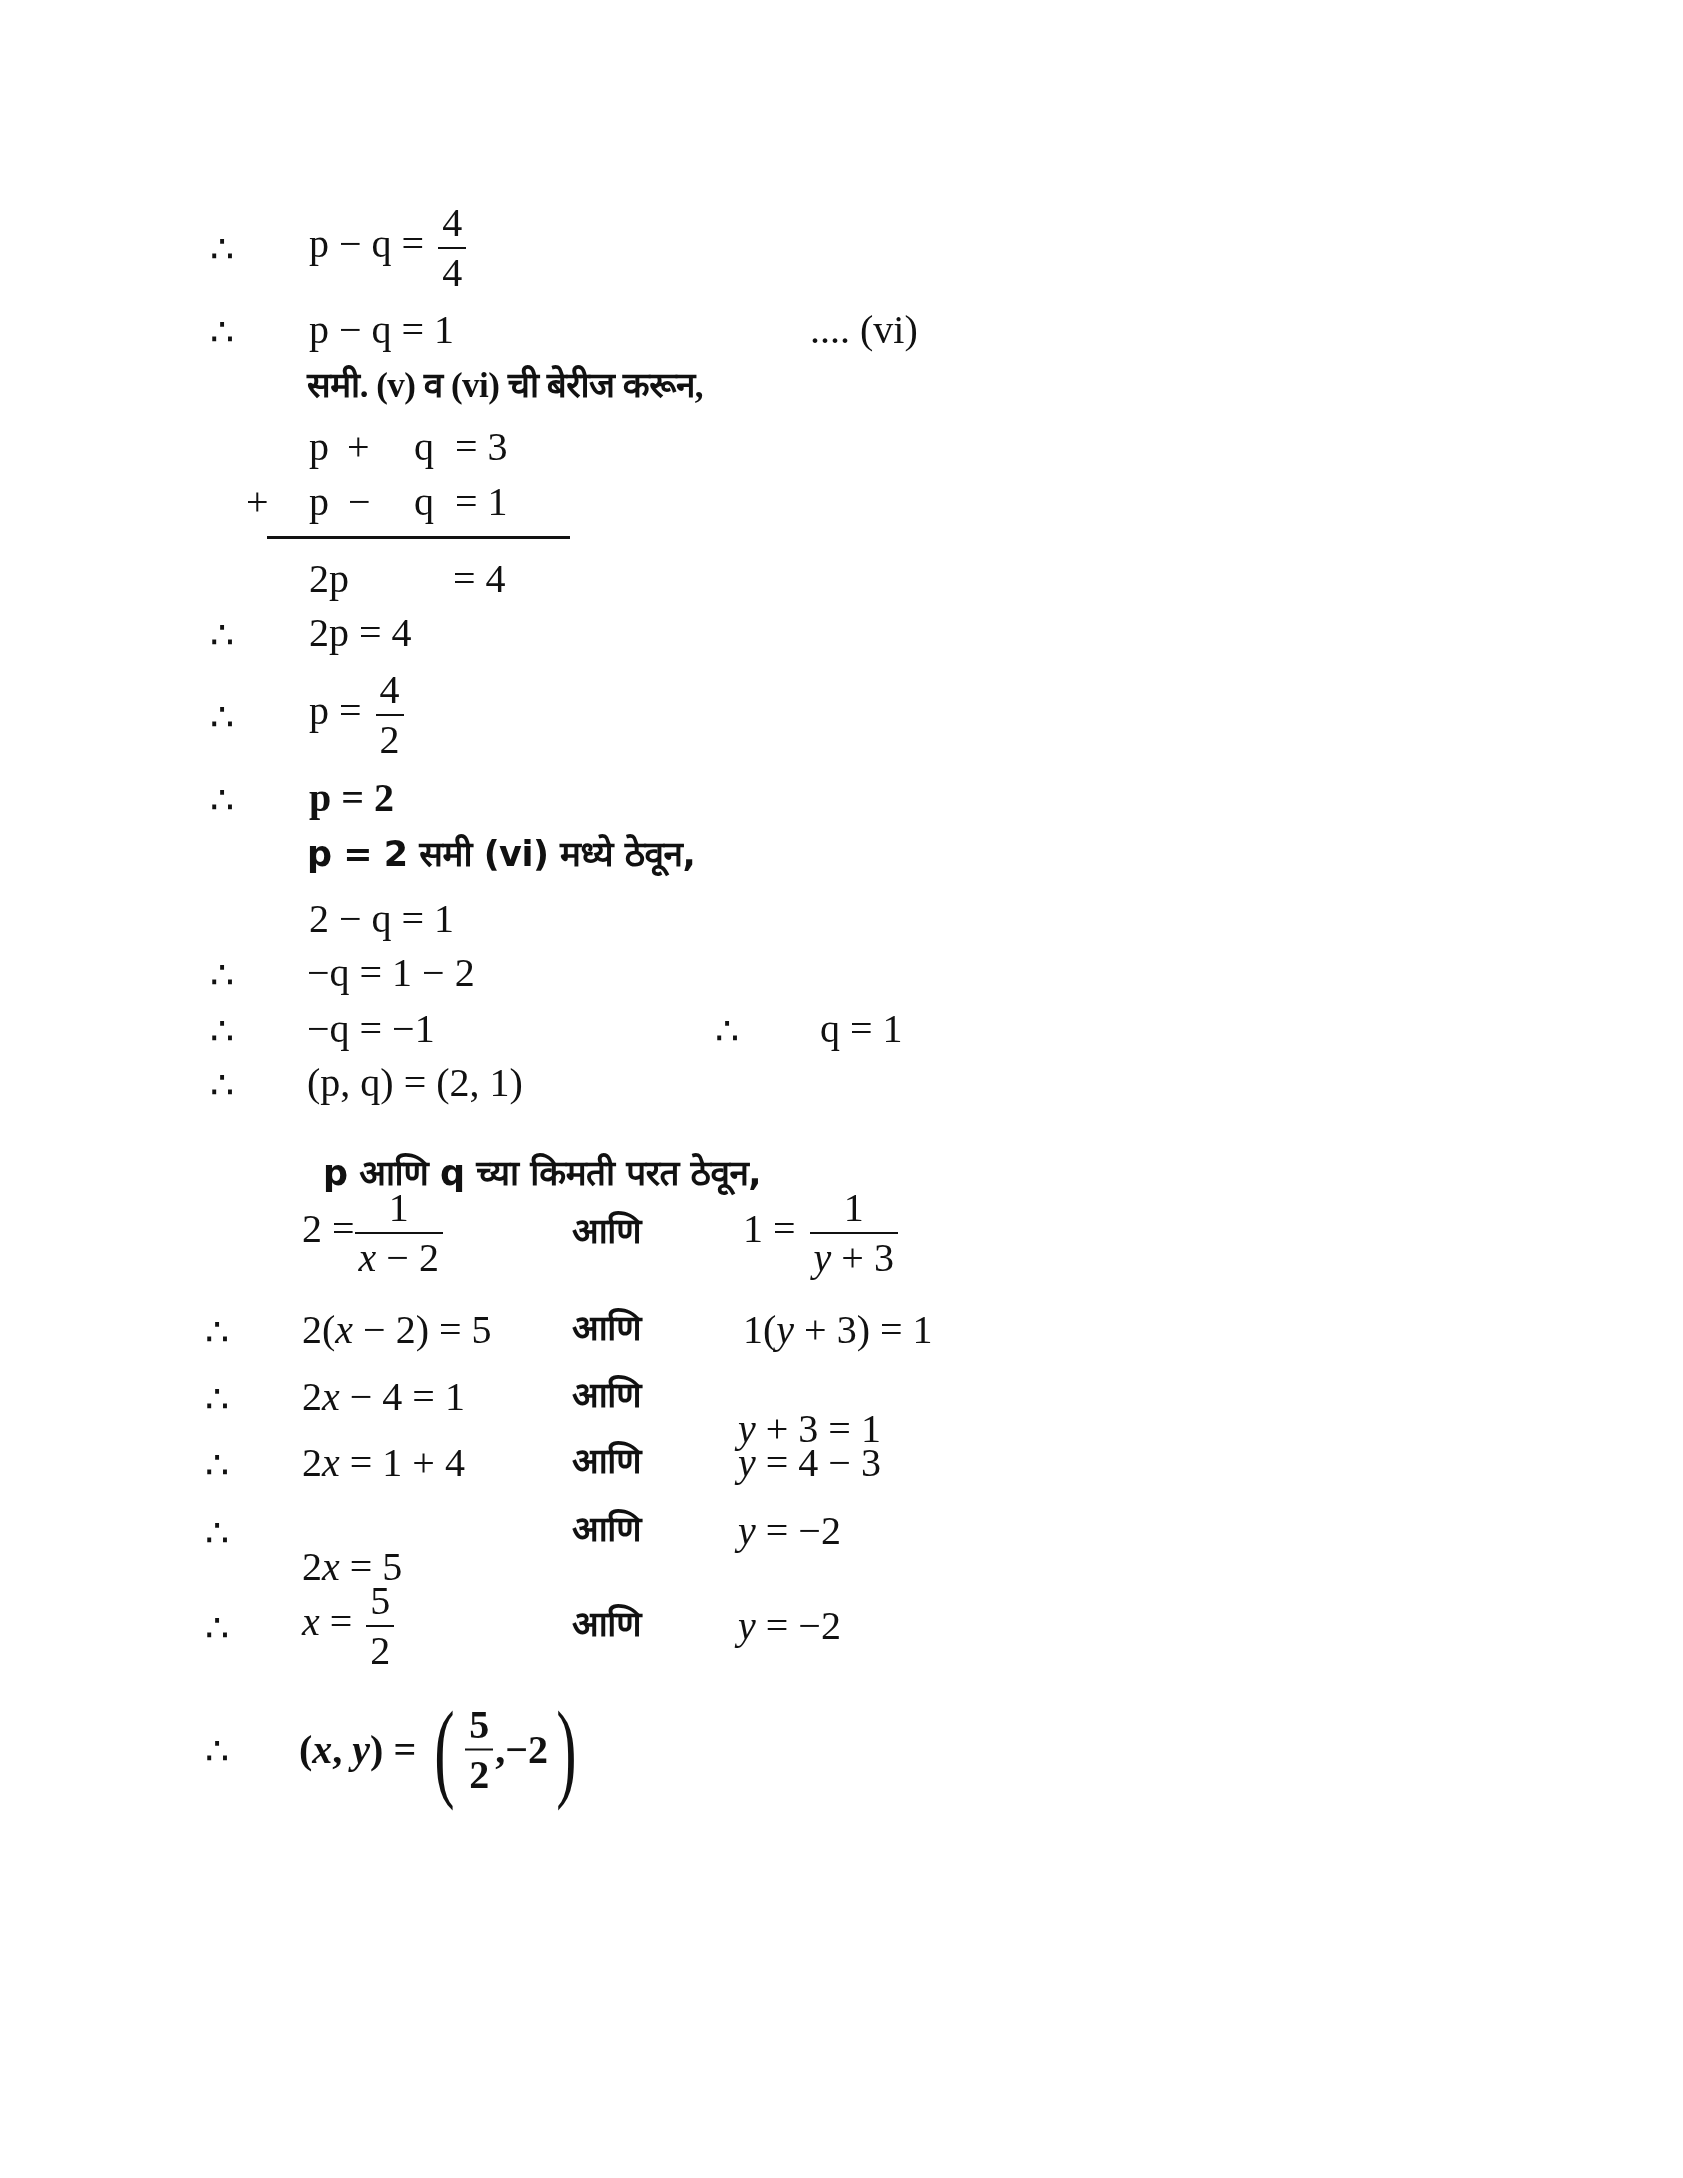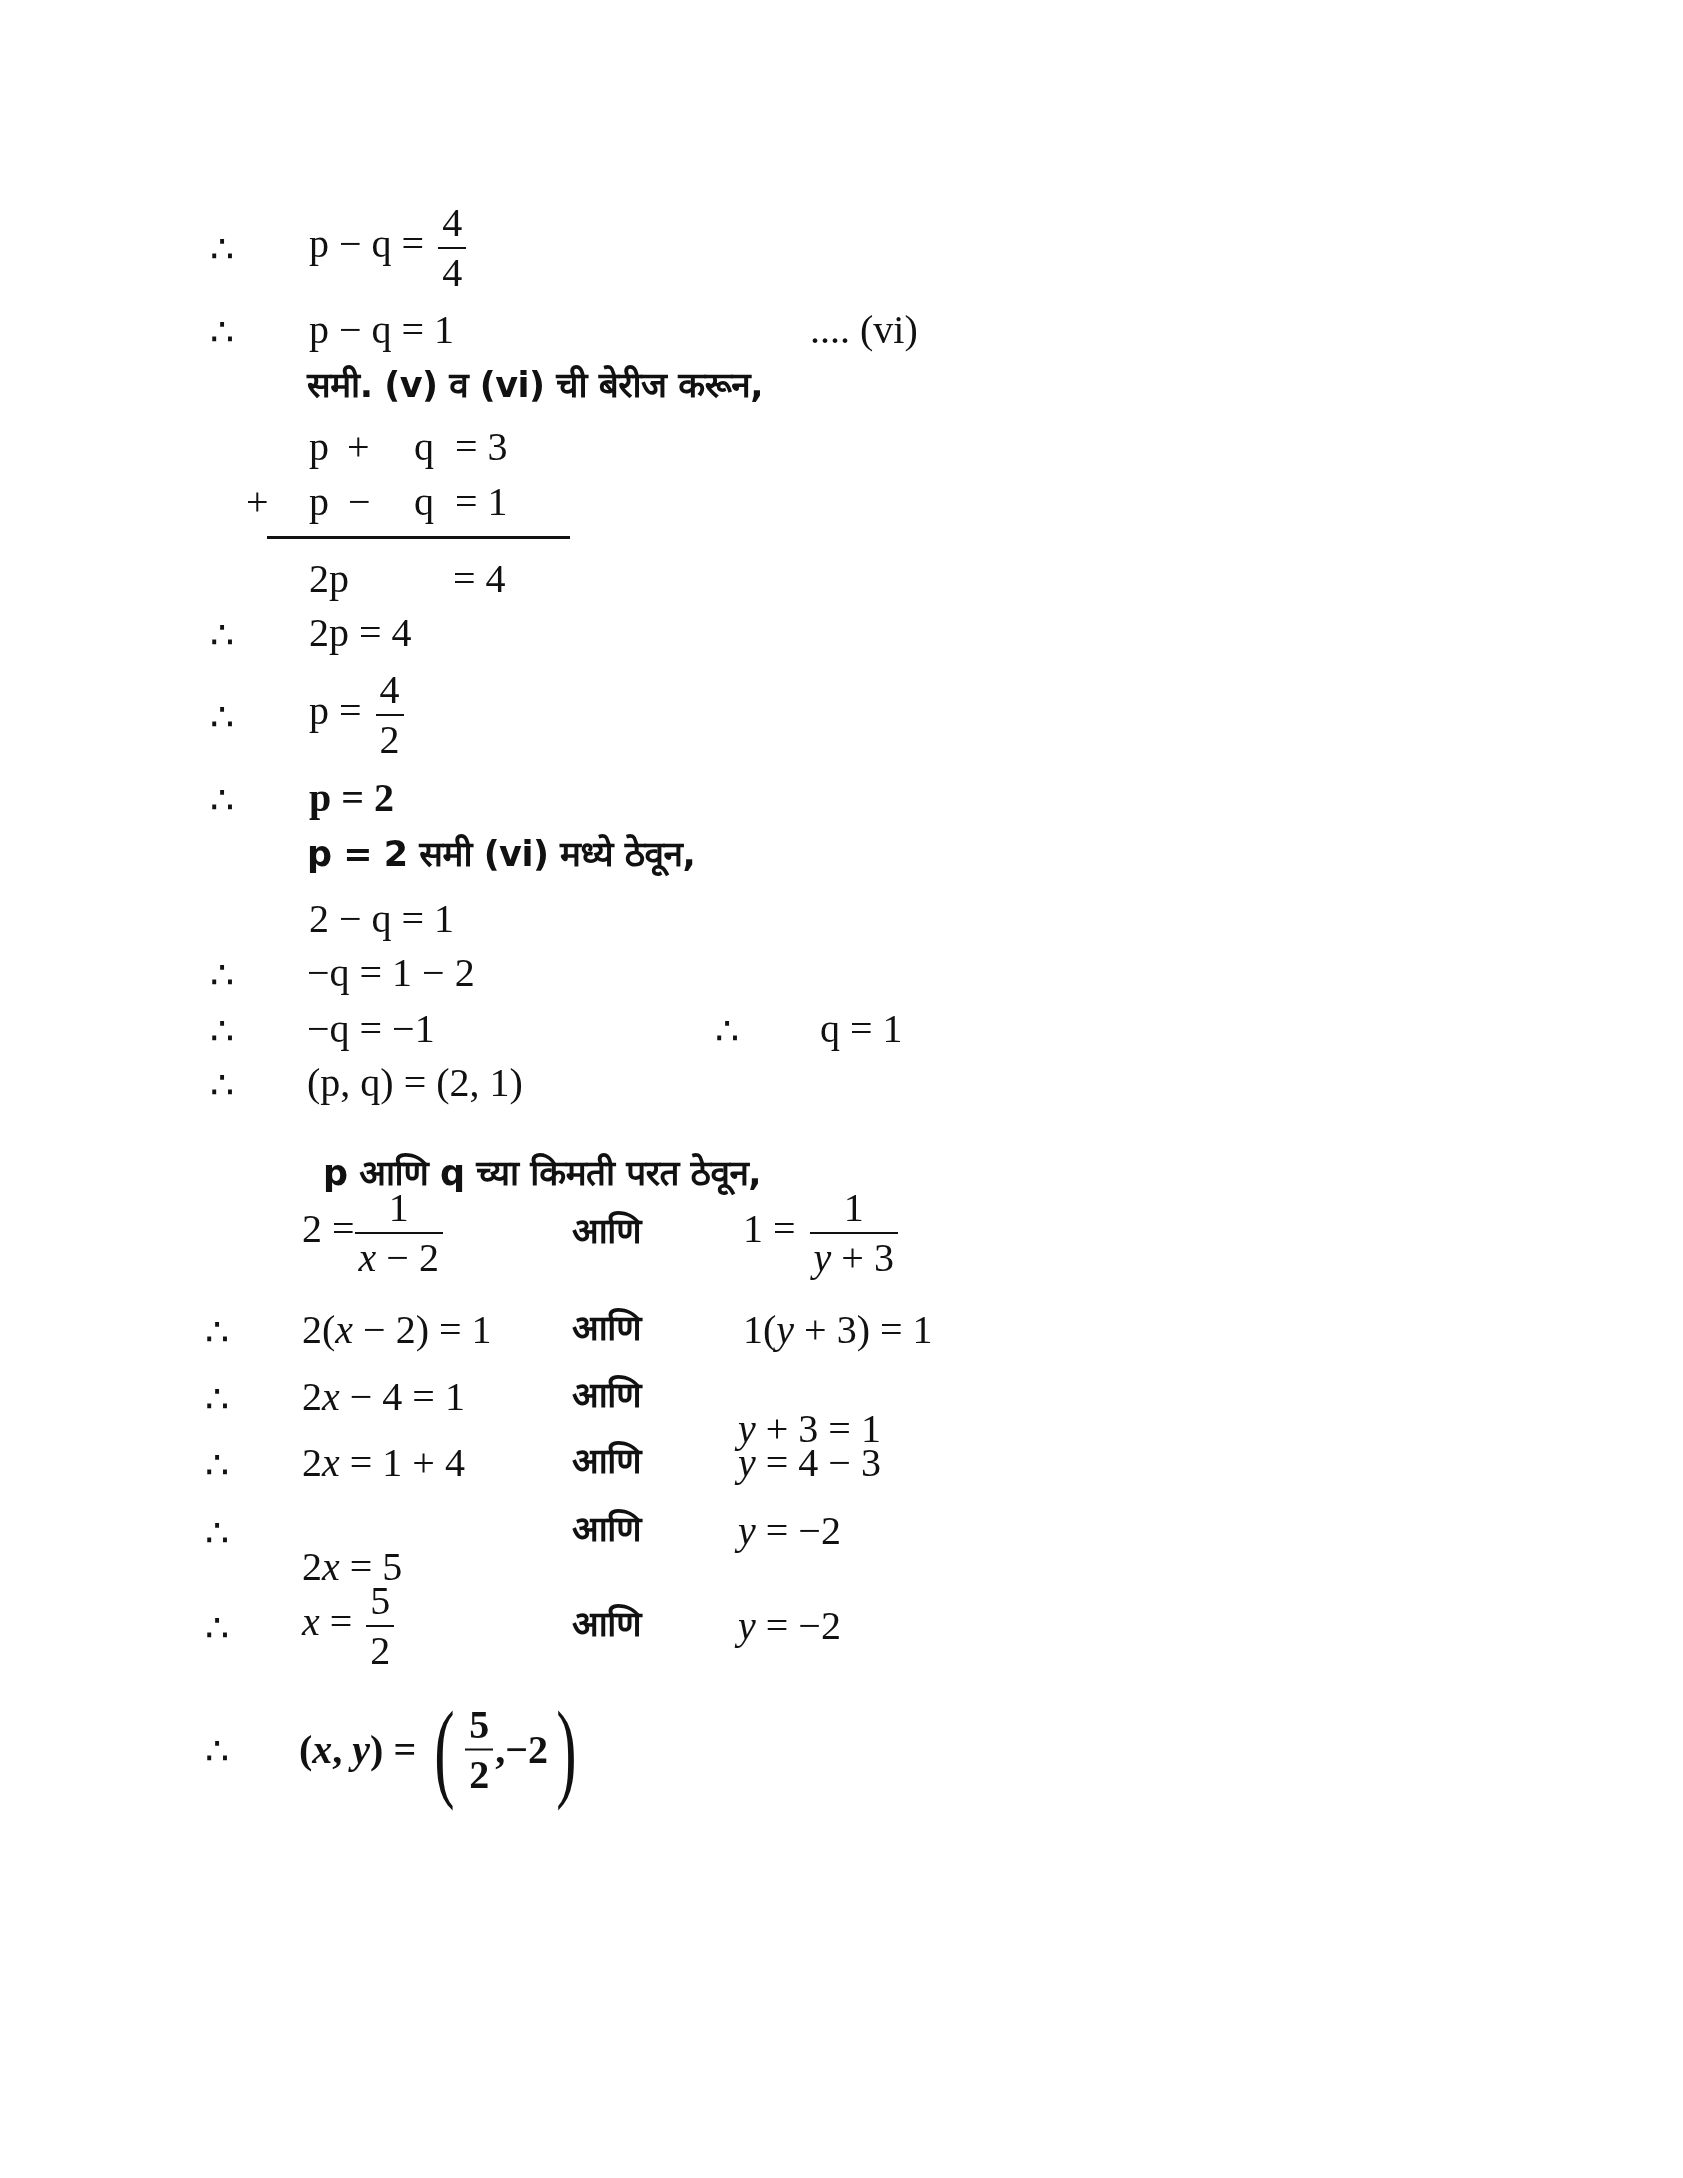--- a/index.html
+++ b/index.html
@@ -23,21 +23,21 @@
 
 <div class="page">
 
   <span class="ther" style="left:210px; top:249px;">∴</span>
   <span class="ln" style="left:309px; top:248px;"><span>p − q = </span><span class="frac"><span class="num">4</span><span class="bar"></span><span class="den">4</span></span></span>
 
   <span class="ther" style="left:210px; top:332px;">∴</span>
   <span class="ln" style="left:309px; top:330px;font-family:Liberation Serif, serif;">p − q = 1</span>
   <span class="ln" style="left:810px; top:330px;">.... (vi)</span>
 
-  <span class="ln mr" style="left:307px; top:385px;">समी. (v) व (vi) ची बेरीज करून,</span>
+  <span class="ln mr" style="left:307px; top:385px;font-family:Liberation Serif, serif;">समी. (v) व (vi) ची बेरीज करून,</span>
 
   <span class="ln" style="left:309px; top:447px;">p</span>
   <span class="ln" style="left:347px; top:447px;">+</span>
   <span class="ln" style="left:414px; top:447px;">q</span>
   <span class="ln" style="left:455px; top:447px;">= 3</span>
 
   <span class="ln" style="left:246px; top:502px;">+</span>
   <span class="ln" style="left:309px; top:502px;">p</span>
   <span class="ln" style="left:348px; top:502px;">−</span>
   <span class="ln" style="left:414px; top:502px;">q</span>
@@ -72,21 +72,21 @@
   <span class="ther" style="left:210px; top:1085px;">∴</span>
   <span class="ln" style="left:307px; top:1083px;">(p, q) = (2, 1)</span>
 
   <span class="ln mr" style="left:323px; top:1138px;margin-top:35px;">p आणि q च्या किमती परत ठेवून,</span>
 
   <span class="ln" style="left:302px; top:1233px;"><span>2 =</span><span class="frac" style="margin-left:0;"><span class="num">1</span><span class="bar"></span><span class="den"><span class="it">x</span><span> − 2</span></span></span></span>
   <span class="ln mr" style="left:572px; top:1231px;">आणि</span>
   <span class="ln" style="left:743px; top:1233px;"><span>1 = </span><span class="frac"><span class="num">1</span><span class="bar"></span><span class="den"><span class="it">y</span><span> + 3</span></span></span></span>
 
   <span class="ther" style="left:205px; top:1332px;">∴</span>
-  <span class="ln" style="left:302px; top:1330px;"><span>2(</span><span class="it">x</span><span> − 2) = 1</span></span>
+  <span class="ln" style="left:302px; top:1330px;"><span>2(</span><span class="it">x</span><span> − 2) = 5</span></span>
   <span class="ln mr" style="left:572px; top:1328px;">आणि</span>
   <span class="ln" style="left:743px; top:1330px;"><span>1(</span><span class="it">y</span><span> + 3) = 1</span></span>
 
   <span class="ther" style="left:205px; top:1399px;">∴</span>
   <span class="ln" style="left:302px; top:1397px;"><span>2</span><span class="it">x</span><span> − 4 = 1</span></span>
   <span class="ln mr" style="left:572px; top:1395px;">आणि</span>
   <span class="ln" style="left:738px; top:1397px;margin-top:32px;"><span class="it">y</span><span> + 3 = 1</span></span>
 
   <span class="ther" style="left:205px; top:1465px;">∴</span>
   <span class="ln" style="left:302px; top:1463px;"><span>2</span><span class="it">x</span><span> = 1 + 4</span></span>

